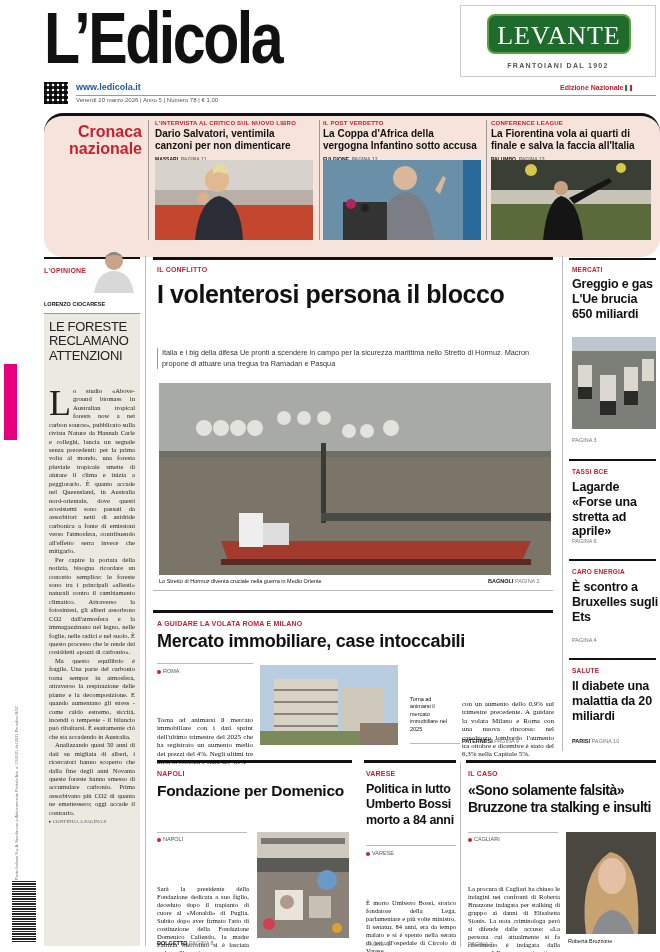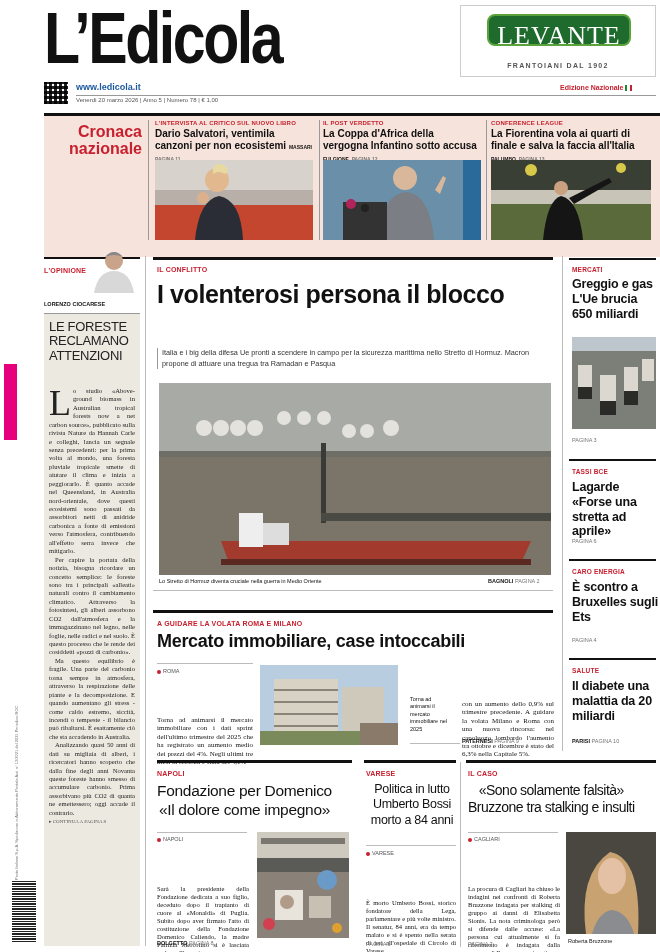--- a/index.html
+++ b/index.html
@@ -8,33 +8,33 @@
   .serif { font-family: "Liberation Serif", "DejaVu Serif", serif; margin-top: 40px; }
   .kicker { font-size: 7px; font-weight: bold; color: #c8202f; text-transform: uppercase; letter-spacing: 0.2px; }
   .rule { background: #111; height: 3px; }
   .thin { background: #bbb; height: 1px; }
   .pag { font-size: 5.5px; color: #777; text-transform: uppercase; }
   .pag b { color: #111; }
 
   
   .logo { left: 44px; top: 2px; font-size: 72px; font-weight: bold; letter-spacing: -3px; transform: scaleX(0.82); transform-origin: left top; line-height: 1; }
   .adbox { left: 460px; top: 5px; width: 196px; height: 72px; border: 1px solid #ccc; background: #fff; }
-  .adlogo { position: absolute; left: 26px; top: 8px; width: 144px; height: 32px; background: #1f6b2d; border-radius: 8px; color: #fff; font-family: "Liberation Serif", serif; font-size: 26px; text-align: center; line-height: 40px; letter-spacing: 1px; border: 2px solid #5aa33a; }
+  .adlogo { position: absolute; left: 26px; top: 8px; width: 144px; height: 40px; background: #1f6b2d; border-radius: 8px; color: #fff; font-family: "Liberation Serif", serif; font-size: 26px; text-align: center; line-height: 40px; letter-spacing: 1px; border: 2px solid #5aa33a; }
   .adsub { position: absolute; left: 0; right: 0; top: 56px; text-align: center; font-size: 7px; font-weight: bold; letter-spacing: 1.3px; color: #555; }
   .qr { left: 44px; top: 82px; width: 24px; height: 22px; background:
       repeating-linear-gradient(90deg,#222 0 3px,#fff 3px 5px),
       repeating-linear-gradient(0deg,#222 0 3px,#fff 3px 5px); background-blend-mode: multiply; }
   .site { left: 76px; top: 82px; font-size: 9px; font-weight: bold; color: #1e5aa0; }
   .dateline { left: 76px; top: 97px; font-size: 6px; color: #555; }
   .edition { left: 560px; top: 84px; font-size: 7px; font-weight: bold; color: #c8202f; }
   .flag { display:inline-block; width:7px; height:6px; background: linear-gradient(90deg,#1a8a3a 0 33%,#fff 33% 66%,#c8202f 66%); vertical-align: middle; margin-left: 2px; }
   .mastrule { left: 44px; top: 95px; width: 612px; height: 1px; background: #999; }
 
   
-  .band { left: 44px; top: 113px; width: 616px; height: 144px; background: #f6e3db; border-top: 3px solid #111; }
+  .band { left: 44px; top: 113px; width: 616px; height: 144px; background: #f6e3db; border-top: 3px solid #111; border-radius: 19px; }
   .band-title { position:absolute; left: 0; top: 8px; width: 98px; text-align: right; font-size: 16px; font-weight: bold; color: #c8202f; line-height: 1.05; }
   .bcol { position: absolute; top: 4px; height: 120px; }
   .bcol .kicker { font-size: 6px; }
   .bcol .hl { font-size: 10px; font-weight: bold; line-height: 1.2; margin-top: 2px; }
   .bcol .hl small { font-size: 5px; font-weight: bold; }
   .bcol .ph { position: absolute; left: 0; right: 0; top: 40px; bottom: 0; }
   .vsep { position: absolute; top: 4px; width: 1px; height: 120px; background: #999; }
 
   
   .op-rule { left: 44px; top: 257px; width: 96px; height: 2px; background: #111; }
@@ -70,21 +70,21 @@
   .re-side { left: 410px; top: 696px; font-size: 5.5px; line-height: 1.35; }
 
   
   .rc-rule { left: 569px; width: 87px; height: 2px; background: #111; }
   .rc-kicker { left: 572px; font-size: 6.5px; }
   .rc-hl { left: 572px; width: 88px; font-size: 12.5px; font-weight: bold; line-height: 1.18; letter-spacing: -0.2px; }
   .rc-pag { left: 572px; }
 
   
   .bt-rule { height: 3px; background: #111; top: 760px; }
-  .bt-hl { font-weight: normal; letter-spacing: -0.3px; line-height: 1.2; text-align: center; }
+  .bt-hl { font-weight: bold; letter-spacing: -0.3px; line-height: 1.2; }
   .bt-body { font-size: 6.6px; line-height: 1.22; text-align: justify; }
   .bt-loc { font-size: 5.5px; color: #555; }
   .pin { display:inline-block; width:4px; height:4px; border-radius:50%; background:#c8202f; margin-right:2px; vertical-align: middle; }
   .pinkbar { left: 4px; top: 364px; width: 13px; height: 76px; background: #e6007e; }
   .legal { left: 14px; top: 610px; font-size: 4px; color: #777; writing-mode: vertical-rl; transform: rotate(180deg); height: 270px; }
   .barcode { left: 12px; top: 880px; width: 24px; height: 62px; background: repeating-linear-gradient(0deg,#222 0 1px,#fff 1px 2px,#222 2px 4px,#fff 4px 5px); }
 </style>
 </head>
 <body>
 
@@ -98,21 +98,21 @@
 <div class="abs mastrule" style="left:76px;width:580px;"></div>
 <div class="abs dateline">Venerdì 20 marzo 2026 | Anno 5 | Numero 78 | € 1,00</div>
 <div class="abs edition"><span>Edizione Nazionale</span><span class="flag"></span></div>
 
 <div class="abs band">
   <div class="band-title">Cronaca nazionale</div>
   <div class="vsep" style="left:104px"></div>
 
   <div class="bcol" style="left:111px;width:158px;">
     <div class="kicker">L'intervista al critico sul nuovo libro</div>
-    <div class="hl"><span>Dario Salvatori, ventimila canzoni per non ecosistemi</span> <small>MASSARI</small> <small class="pag">PAGINA 11</small></div>
+    <div class="hl"><span>Dario Salvatori, ventimila canzoni per non dimenticare</span> <small>MASSARI</small> <small class="pag">PAGINA 11</small></div>
     <div class="ph">
       <svg width="158" height="80" viewBox="0 0 158 80">
           <rect width="158" height="80" fill="#b8b0a8"></rect>
           <rect y="45" width="158" height="35" fill="#c4462f"></rect>
           <rect x="0" y="0" width="158" height="30" fill="#d8d2cc"></rect>
           <circle cx="62" cy="20" r="12" fill="#e2b88e"></circle>
           <path d="M58 8 q6-8 14 0 q2 4-2 6 q-6-4-12 0z" fill="#e8d9a0"></path>
           <path d="M40 80 q4-40 24-44 q22 4 24 44z" fill="#2a2c36"></path>
           <circle cx="48" cy="38" r="6" fill="#dbb08c"></circle>
         </svg>
@@ -279,21 +279,20 @@
 
 <div class="abs rc-rule" style="top:658px"></div>
 <div class="abs kicker rc-kicker" style="top:667px">SALUTE</div>
 <div class="abs rc-hl" style="top:679px">Il diabete una malattia da 20 miliardi</div>
 <div class="abs pag rc-pag" style="top:738px"><b>PARISI</b> <span>PAGINA 10</span></div>
 
 <div class="abs bt-rule" style="left:157px;width:195px;"></div>
 <div class="abs kicker" style="left:157px;top:770px;">NAPOLI</div>
 <div class="abs bt-hl" style="left:157px;top:782px;font-size:15.5px;">
   <div>Fondazione per Domenico</div>
-  <div>«Il dolore come impegno»</div>
 </div>
 <div class="abs thin" style="left:157px;top:832px;width:90px;"></div>
 <div class="abs bt-loc" style="left:157px;top:836px;"><span class="pin"></span><span>NAPOLI</span></div>
 <div class="abs bt-body serif" style="left:157px;top:845px;width:92px;">Sarà la presidente della Fondazione dedicata a suo figlio, deceduto dopo il trapianto di cuore al «Monaldi» di Puglia. Subito dopo aver firmato l'atto di costituzione della Fondazione Domenico Caliendo, la madre Patrizia Mercolino si è lasciata andare all'emozione.</div>
 <div class="abs" style="left:257px;top:832px;width:92px;height:106px;">
   <svg width="92" height="106" viewBox="0 0 92 106">
       <rect width="92" height="106" fill="#5a5a56"></rect>
       <rect width="92" height="26" fill="#cfcac0"></rect>
       <rect x="4" y="6" width="84" height="6" fill="#7a7670"></rect>
       <rect y="40" width="92" height="66" fill="#8a8278"></rect>

